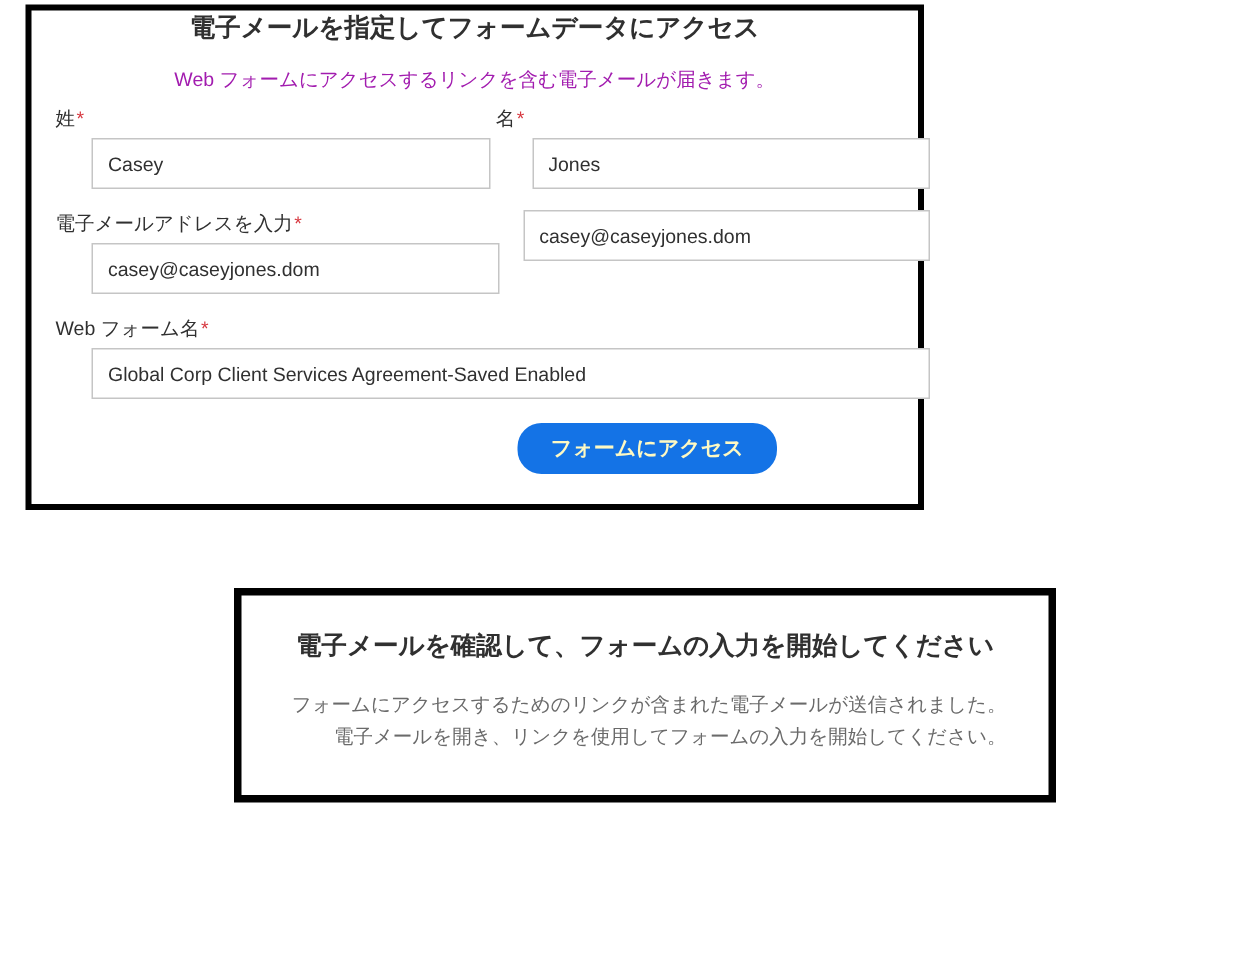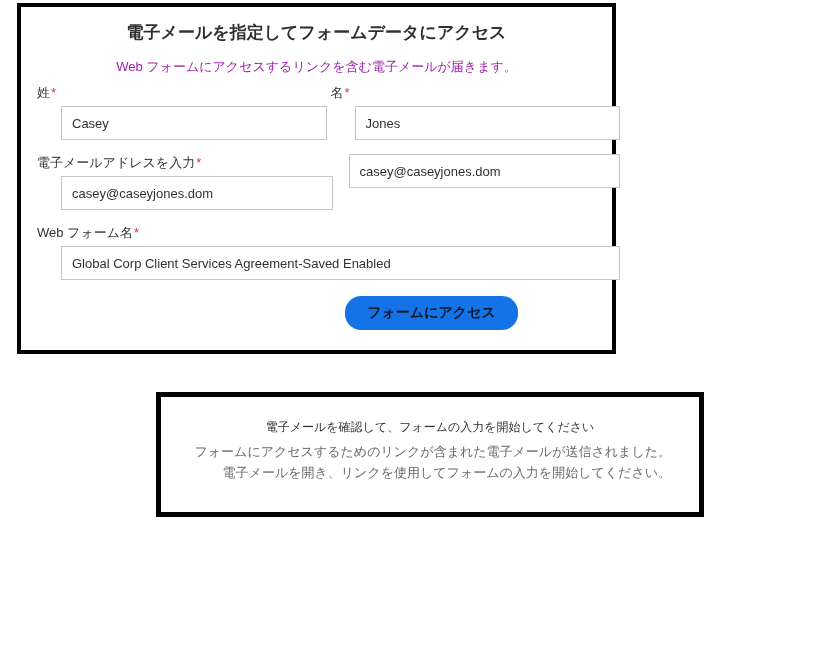--- a/index.html
+++ b/index.html
@@ -9,21 +9,21 @@
       width: 835px;
       height: 651px;
       position: relative;
     }
     .panel-top {
       position: absolute;
       top: 3px;
       left: 17px;
       width: 599px;
       border: 4px solid #000;
-      padding: 14px 16px 20px 16px;
+      padding: 0 16px 20px 16px;
       background: #fff;
     }
     .panel-top h2 {
       text-align: center;
       font-size: 17px;
       font-weight: 700;
       color: #303030;
       margin-bottom: 14px;
     }
     .sub {
@@ -54,45 +54,45 @@
       color: #303030;
       background: #fff;
       margin-left: 24px;
     }
     .full { width: 100%; margin-top: 14px; }
     .row + .row { margin-top: 14px; gap: 16px; }
     .btn-row { text-align: center; margin-top: 16px; position: relative; }
     .btn {
       display: inline-block;
       background: #1473e6;
-      color: #0f172a;
+      color: #fef9c3;
       font-size: 14px;
       font-weight: 700;
       border: none;
       border-radius: 16px;
       padding: 8px 22px;
       cursor: pointer;
       margin-left: 230px;
     }
 
     .panel-bottom {
       position: absolute;
       top: 392px;
       left: 156px;
       width: 548px;
       border: 5px solid #000;
       padding: 22px 28px 28px 28px;
       background: #fff;
     }
     .panel-bottom h2 {
       text-align: center;
-      font-size: 12px;
-      font-weight: 400;
+      font-size: 17px;
+      font-weight: 700;
       color: #303030;
-      margin-bottom: 6px;
+      margin-bottom: 18px;
     }
     .panel-bottom p {
       text-align: right;
       font-size: 13px;
       color: #6a6a6a;
       line-height: 1.6;
     }
   </style>
 </head>
 <body>

